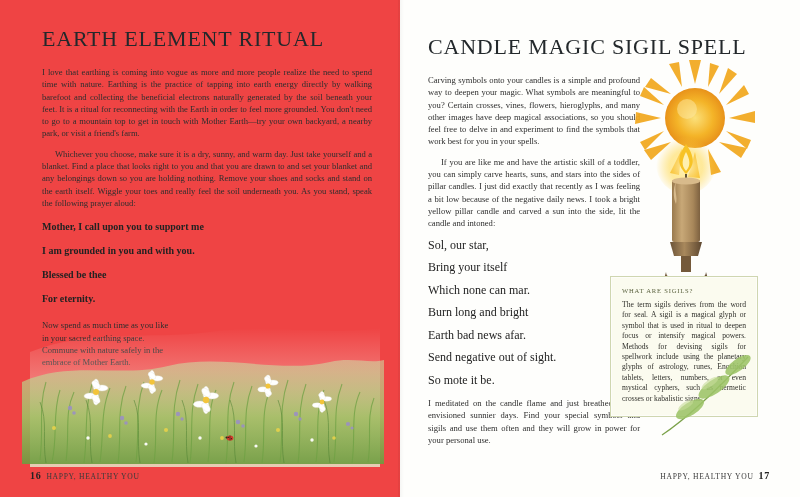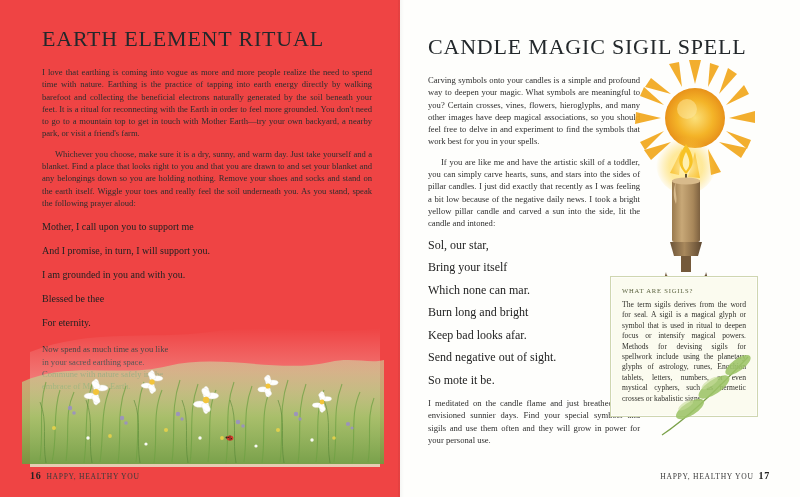--- a/index.html
+++ b/index.html
@@ -59,20 +59,21 @@
     line-height: 12.3px;
     text-align: justify;
     color: #2e2e2e;
     margin: 0 0 8px 0;
   }
   .body-text.indent {
     text-indent: 13px;
   }
   .prayer {
     margin: 12px 0 0 0;
+    font-weight: bold;
   }
   .prayer p {
     font-size: 10px;
     line-height: 12px;
     margin: 0 0 12px 0;
     color: #222;
     font-family: "Liberation Serif", serif;
   }
   .closing {
     font-size: 8.6px;
@@ -192,21 +193,20 @@
 
   <div class="page page-left">
 
     <h1 class="chapter-title">EARTH ELEMENT RITUAL</h1>
 
     <p class="body-text">I love that earthing is coming into vogue as more and more people realize the need to spend time with nature. Earthing is the practice of tapping into earth energy directly by walking barefoot and collecting the beneficial electrons naturally generated by the soil beneath your feet. It is a ritual for reconnecting with the Earth in order to feel more grounded. You don't need to go to a mountain top to get in touch with Mother Earth—try your own backyard, a nearby park, or visit a friend's farm.</p>
     <p class="body-text indent">Whichever you choose, make sure it is a dry, sunny, and warm day. Just take yourself and a blanket. Find a place that looks right to you and that you are drawn to and set your blanket and any belongings down so you are holding nothing. Remove your shoes and socks and stand on the earth itself. Wiggle your toes and really feel the soil underneath you. As you stand, speak the following prayer aloud:</p>
 
     <div class="prayer">
       <p>Mother, I call upon you to support me</p>
-      <p>And I promise, in turn, I will support you.</p>
       <p>I am grounded in you and with you.</p>
       <p>Blessed be thee</p>
       <p>For eternity.</p>
     </div>
 
     <p class="closing">Now spend as much time as you like in your sacred earthing space. Commune with nature safely in the embrace of Mother Earth.</p>
 
     <svg class="meadow" viewBox="0 0 400 235" xmlns="http://www.w3.org/2000/svg">
       <defs>
         <linearGradient id="grassGrad" x1="0" y1="0" x2="0" y2="1">
@@ -364,21 +364,21 @@
 
     <div class="col-right">
       <p class="body-text">Carving symbols onto your candles is a simple and profound way to deepen your magic. What symbols are meaningful to you? Certain crosses, vines, flowers, hieroglyphs, and many other images have deep magical associations, so you should feel free to delve in and experiment to find the symbols that work best for you in your spells.</p>
       <p class="body-text indent">If you are like me and have the artistic skill of a toddler, you can simply carve hearts, suns, and stars into the sides of pillar candles. I just did exactly that recently as I was feeling a bit low because of the negative daily news. I took a bright yellow pillar candle and carved a sun into the side, lit the candle and intoned:</p>
 
       <div class="spell-lines">
         <p>Sol, our star,</p>
         <p>Bring your itself</p>
         <p>Which none can mar.</p>
         <p>Burn long and bright</p>
-        <p>Keep bad looks afar.</p>
+        <p>Earth bad news afar.</p>
         <p>Send negative out of sight.</p>
         <p>So mote it be.</p>
       </div>
 
       <p class="body-text">I meditated on the candle flame and just breathed in and envisioned sunnier days. Find your special symbols and sigils and use them often and they will grow in power for your personal use.</p>
     </div>
 
     <svg class="sun-art" viewBox="0 0 150 130" xmlns="http://www.w3.org/2000/svg">
       <defs>
         <radialGradient id="sunCore" cx="50%" cy="50%" r="50%">

